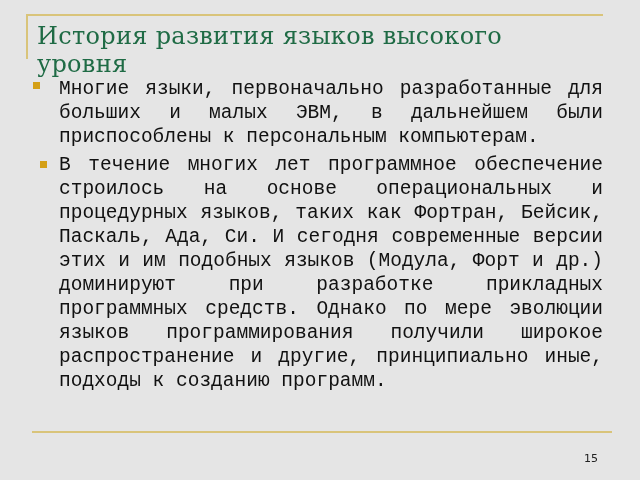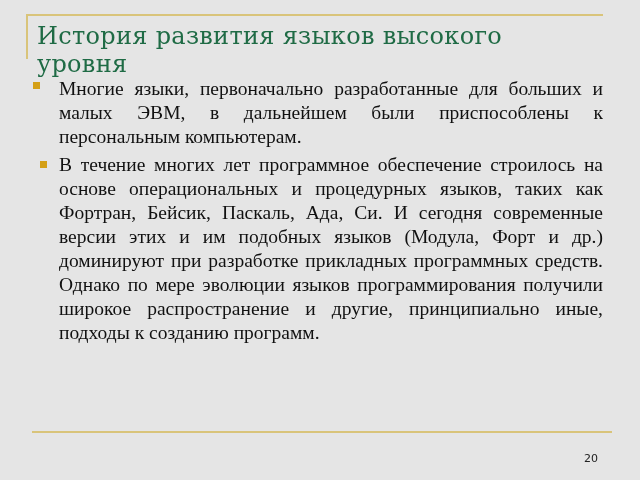--- a/index.html
+++ b/index.html
@@ -46,21 +46,21 @@
       color: #1F6B45;
     }
     .content {
       position: absolute;
       left: 59px;
       top: 77px;
       width: 544px;
       margin: 0;
       padding: 0;
       list-style: none;
-      font-family: Liberation Serif, serif;
+      font-family: Liberation Mono, monospace;
       font-size: 19.5px;
       line-height: 24px;
       color: #111111;
     }
     .bullet-item {
       position: relative;
       text-align: justify;
       margin: 0 0 4px 0;
     }
     .bullet-marker {
@@ -106,14 +106,14 @@
       <span class="bullet-marker"></span>
       <span>Многие языки, первоначально разработанные для больших и малых ЭВМ, в дальнейшем были приспособлены к персональным компьютерам.</span>
     </li>
     <li class="bullet-item">
       <span class="bullet-marker"></span>
       <span>В течение многих лет программное обеспечение строилось на основе операциональных и процедурных языков, таких как Фортран, Бейсик, Паскаль, Ада, Си. И сегодня современные версии этих и им подобных языков (Модула, Форт и др.) доминируют при разработке прикладных программных средств. Однако по мере эволюции языков программирования получили широкое распространение и другие, принципиально иные, подходы к созданию программ.</span>
     </li>
   </ul>
 
   <div class="bottom-rule"></div>
-  <div class="page-number">20</div>
+  <div class="page-number">15</div>
 </div>
 
 </body></html>

